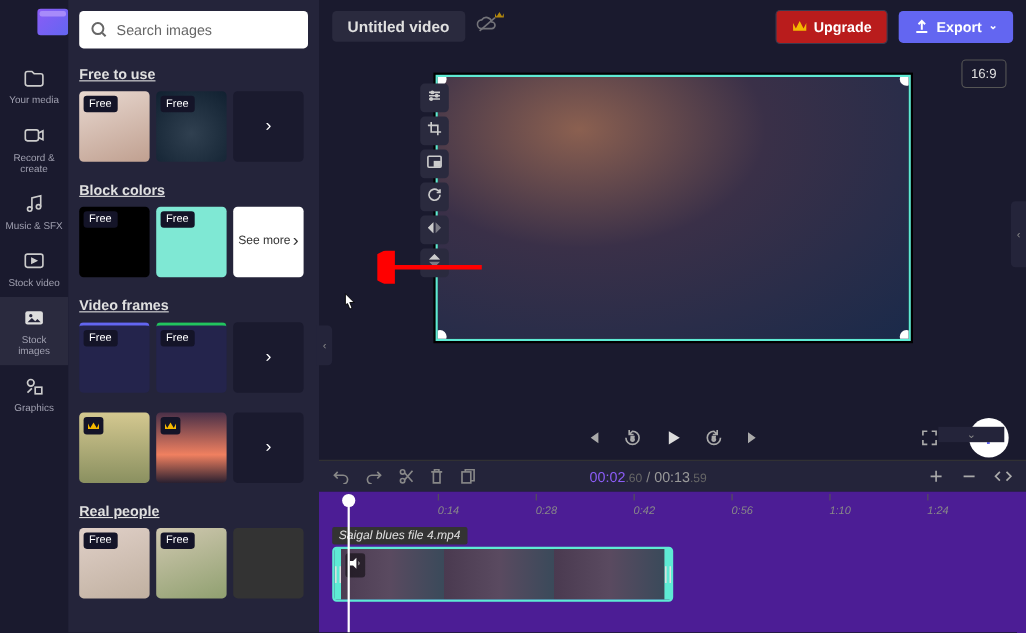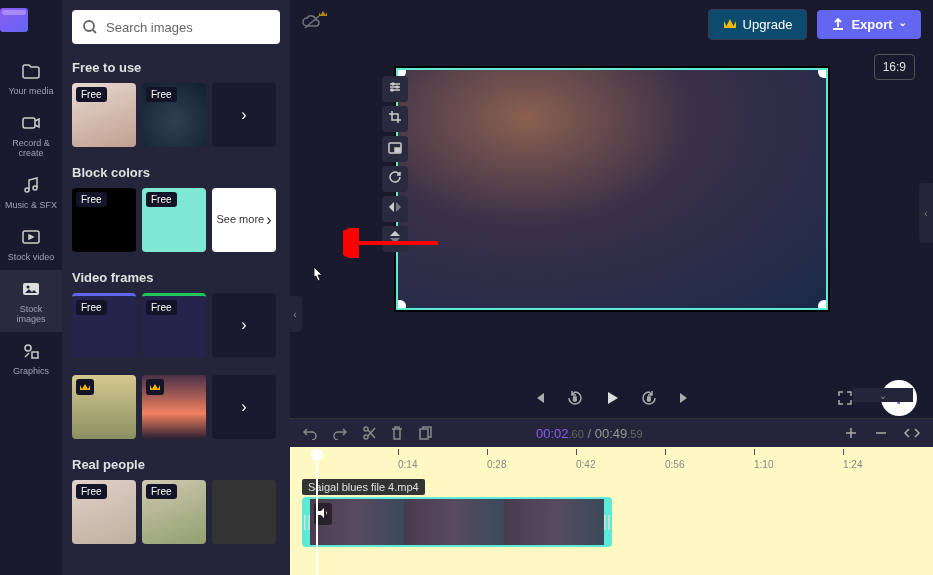--- a/index.html
+++ b/index.html
@@ -12,21 +12,21 @@
       overflow: hidden;
       display: flex;
     }
     
     
     .left-rail {
       width: 62px;
       background: #1a1a2e;
       display: flex;
       flex-direction: column;
-      align-items: flex-start;
+      align-items: flex-end;
       padding-top: 8px;
       flex-shrink: 0;
     }
     .logo {
       width: 28px;
       height: 24px;
       margin-bottom: 20px;
       background: linear-gradient(135deg, #8b5cf6, #6366f1);
       border-radius: 3px;
       position: relative;
@@ -96,20 +96,21 @@
     .search-icon { width: 16px; height: 16px; }
     
     .section {
       margin-bottom: 18px;
     }
     .section-title {
       font-size: 13px;
       font-weight: 600;
       color: #e0e0e0;
       margin-bottom: 8px;
+      text-decoration: underline;
     }
     .card-row {
       display: flex;
       gap: 6px;
     }
     .card {
       width: 64px;
       height: 64px;
       border-radius: 4px;
       position: relative;
@@ -196,29 +197,29 @@
       padding: 6px 14px;
       font-size: 14px;
       font-weight: 600;
     }
     .sync-icon {
       opacity: 0.7;
       position: relative;
     }
     .spacer { flex: 1; }
     .upgrade-btn {
-      background: #0c4a6e;
+      background: #b91c1c;
       border: 1px solid #3a3a4e;
       border-radius: 4px;
       padding: 7px 14px;
       display: flex;
       align-items: center;
       gap: 6px;
       font-size: 13px;
-      font-weight: 400;
+      font-weight: 700;
       cursor: pointer;
       color: #fff;
     }
     .export-btn {
       background: #6366f1;
       border-radius: 4px;
       padding: 7px 14px;
       display: flex;
       align-items: flex-start;
       gap: 6px;
@@ -353,24 +354,25 @@
     .timecode {
       margin-left: 90px;
       font-size: 13px;
     }
     .timecode .cur { color: #8b5cf6; }
     .timecode .slash { color: #888; }
     .timecode .tot { color: #999; }
     .frac { color: #666; font-size: 11px; }
     
     .timeline {
-      background: #fef9c3;
+      background: #4c1d95;
       flex-shrink: 0;
       position: relative;
       height: 128px;
+      font-style: italic;
     }
     .ruler {
       height: 26px;
       display: flex;
       position: relative;
       padding-left: 24px;
       font-size: 10px;
       color: #888;
     }
     .ruler-mark {
@@ -663,20 +665,21 @@
 
   <svg class="cursor-pointer" width="18" height="20" viewBox="0 0 18 20">
     <path d="M6 2v10l2-1 2 5 2-1-2-5h4L6 2z" fill="#fff" stroke="#000" stroke-width="0.8"></path>
   </svg>
 </div>
 
 <div class="expand-tab">‹</div>
 
 <div class="main">
   <div class="topbar">
+    <div class="title-pill">Untitled video</div>
     <span class="sync-icon">
       <svg width="20" height="16" viewBox="0 0 20 16" fill="none" stroke="#999" stroke-width="1.5">
           <path d="M5 12a4 4 0 010-8 5 5 0 019 2 3 3 0 010 6H5z"></path>
           <line x1="3" y1="14" x2="17" y2="2"></line>
         </svg>
       <svg width="10" height="8" viewBox="0 0 10 8" fill="#f5b800" style="position:absolute;top:-4px;right:-6px">
           <path d="M1 2l1.5 3 2.5-4 2.5 4L9 2v4H1z"></path>
         </svg>
     </span>
     <div class="spacer"></div>
@@ -813,21 +816,21 @@
       </div>
     <div class="tl-btn">
         <svg width="14" height="16" viewBox="0 0 14 16" fill="none" stroke="#888" stroke-width="1.5">
           <rect x="2" y="4" width="8" height="10"></rect>
           <path d="M5 4V2h8v10h-3"></path>
         </svg>
       </div>
     <div class="timecode">
       <span class="cur">00:02</span><span class="frac">.60</span>
       <span class="slash"> / </span>
-      <span class="tot">00:49</span><span class="frac">.59</span>
+      <span class="tot">00:13</span><span class="frac">.59</span>
     </div>
     <div class="spacer"></div>
     <div class="tl-btn">
         <svg width="16" height="16" viewBox="0 0 16 16" fill="none" stroke="#aaa" stroke-width="1.5">
           <path d="M8 3v10M3 8h10"></path>
         </svg>
       </div>
     <div class="tl-btn">
         <svg width="16" height="16" viewBox="0 0 16 16" fill="none" stroke="#aaa" stroke-width="1.5">
           <path d="M3 8h10"></path>

